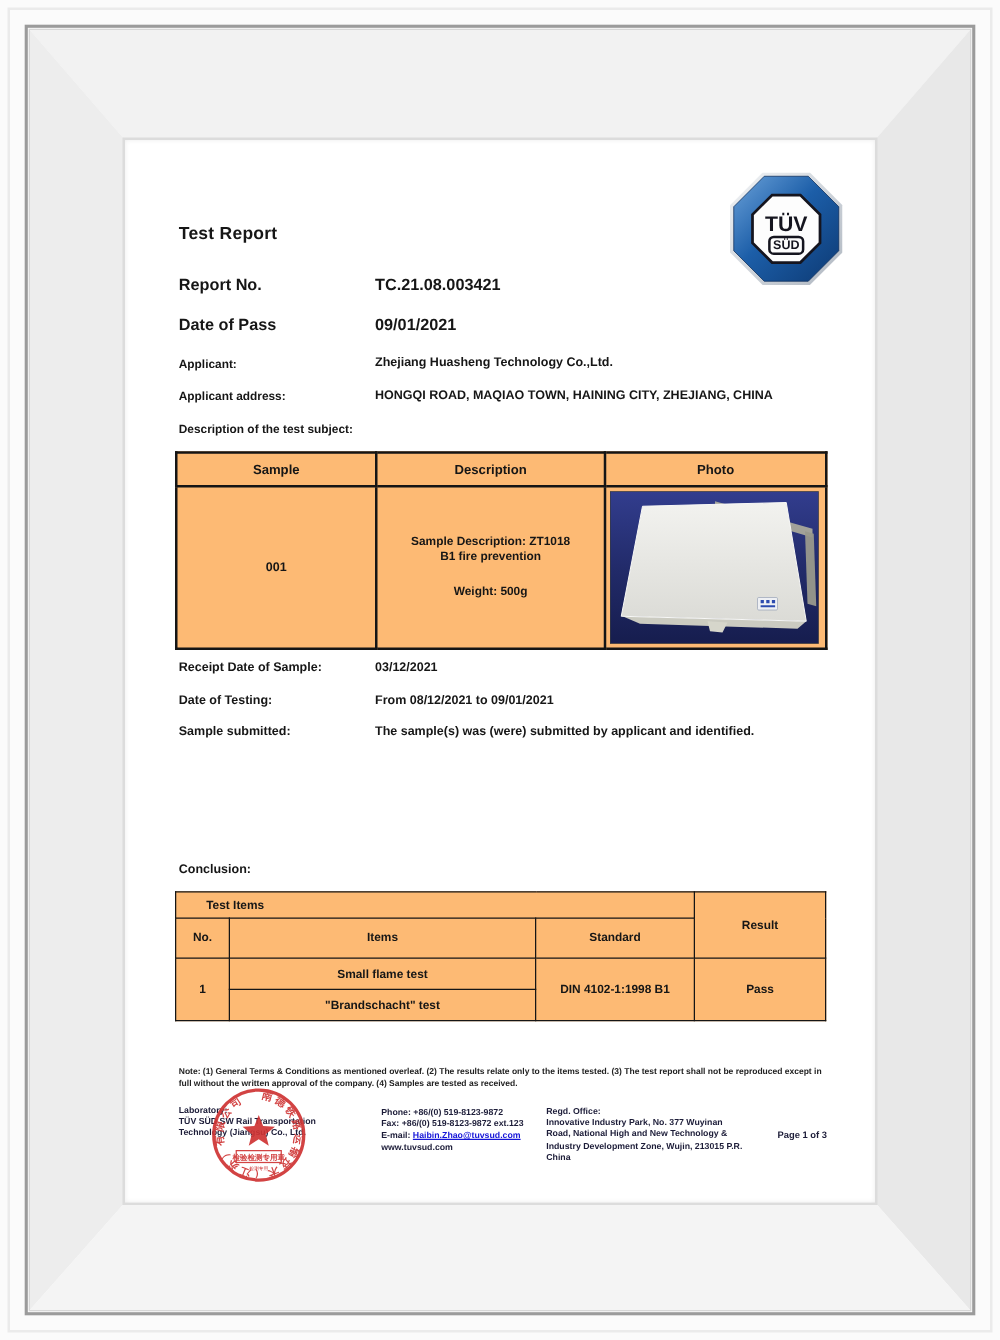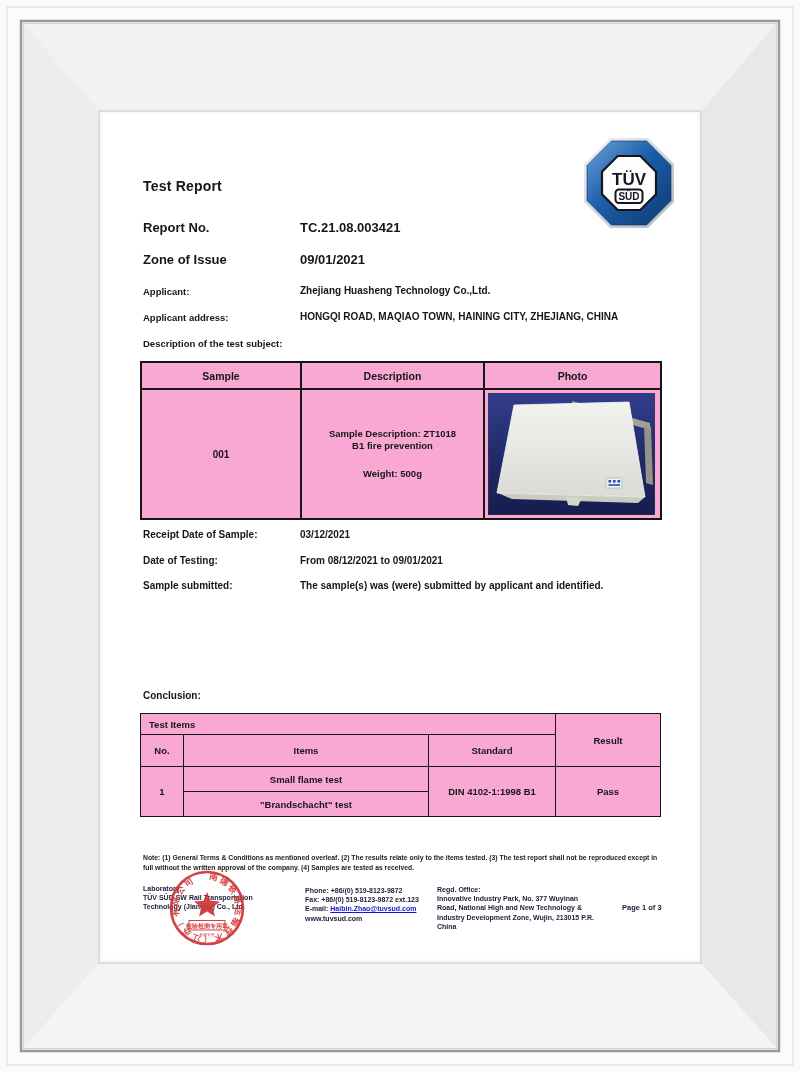--- a/index.html
+++ b/index.html
@@ -15,32 +15,32 @@
     background:#ffffff;color:#161616;
     box-shadow:inset 0 0 4px rgba(0,0,0,.08);
   }
   .abs{position:absolute;}
   .title{left:43px;top:66px;font-size:14px;font-weight:bold;letter-spacing:.2px;}
   .kv-label{left:43px;font-weight:bold;}
   .kv-value{left:200px;font-weight:bold;}
   .fs13{font-size:13px;}
   .fs10{font-size:10px;}
   .fs95{font-size:9.5px;}
-  table.doc-table{border-collapse:collapse;table-layout:fixed;background:#f9a8d4;}
+  table.doc-table{border-collapse:collapse;table-layout:fixed;background:#fdba74;}
   table.sample-table{position:absolute;left:40px;top:249px;width:520px;}
   table.sample-table th, table.sample-table td{border:2px solid #151515;}
   table.sample-table th{font-size:10.5px;font-weight:bold;height:23px;}
   table.sample-table td{vertical-align:middle;text-align:center;}
   .sample-no{font-size:10px;font-weight:bold;}
   .desc-cell{font-size:9.5px;font-weight:bold;line-height:1.3;padding:0 26px;}
   .desc-weight{margin-top:15px;}
   .photo-cell{padding:3px;}
   table.concl-table{position:absolute;left:40px;top:601px;width:520px;}
   table.concl-table th, table.concl-table td{border:1.5px solid #151515;font-size:9.5px;font-weight:bold;text-align:center;vertical-align:middle;}
-  .concl-testitems{text-align:left !important;padding-left:8px;font-size:10px;}
+  .concl-testitems{text-align:left !important;padding-left:24px;font-size:10px;}
   .note{
     left:43px;top:741px;width:524px;font-size:6.8px;line-height:1.4;color:#222;font-weight:bold;
   }
   .foot{font-size:7px;line-height:1.32;color:#1c1c38;font-weight:bold;}
   .foot-lab{left:43px;top:772px;width:150px;}
   .foot-contact{left:205px;top:774px;width:145px;}
   .foot-office{left:337px;top:773px;width:160px;}
   .foot-page{left:502px;top:791px;font-size:7.5px;font-weight:bold;color:#1c1c38;padding-left:20px;}
   .email-link{color:#1515d8;text-decoration:underline;}
   .website{color:#1c1c38;text-decoration:none;}
@@ -86,21 +86,21 @@
     <text x="45" y="47" text-anchor="middle" font-size="17" font-weight="bold" fill="#15151f">TÜV</text>
     <rect x="31.5" y="51.5" width="27" height="13.5" rx="3.5" fill="#fdfdfd" stroke="#15151f" stroke-width="2"></rect>
     <text x="45" y="61.5" text-anchor="middle" font-size="10" font-weight="bold" fill="#15151f">SÜD</text>
   </svg>
 
   <div class="abs title">Test Report</div>
 
   <div class="abs kv-label fs13" style="top:108px">Report No.</div>
   <div class="abs kv-value fs13" style="top:108px">TC.21.08.003421</div>
 
-  <div class="abs kv-label fs13" style="top:140px">Zone of Issue</div>
+  <div class="abs kv-label fs13" style="top:140px">Date of Pass</div>
   <div class="abs kv-value fs13" style="top:140px">09/01/2021</div>
 
   <div class="abs kv-label fs95" style="top:174px">Applicant:</div>
   <div class="abs kv-value fs10" style="top:173px">Zhejiang Huasheng Technology Co.,Ltd.</div>
 
   <div class="abs kv-label fs95" style="top:200px">Applicant address:</div>
   <div class="abs kv-value fs10" style="top:199px">HONGQI ROAD, MAQIAO TOWN, HAINING CITY, ZHEJIANG, CHINA</div>
 
   <div class="abs kv-label fs95" style="top:226px">Description of the test subject:</div>
 

